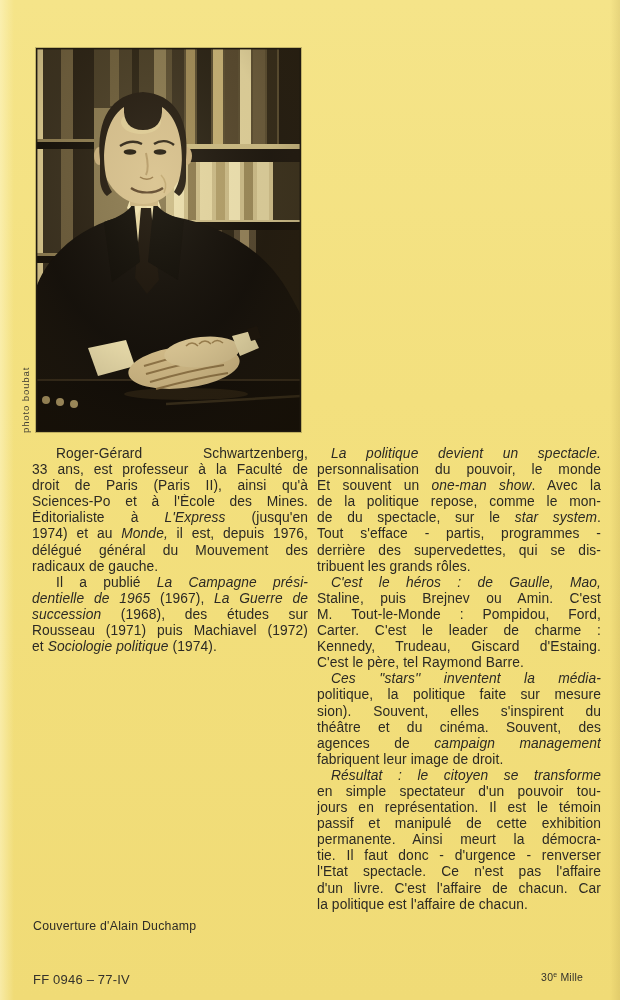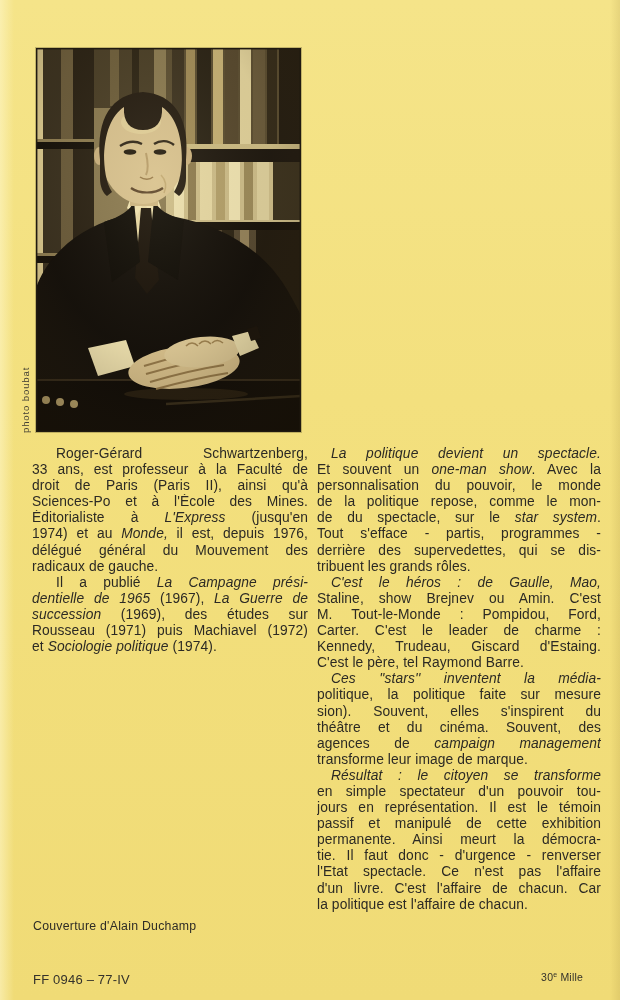--- a/index.html
+++ b/index.html
@@ -180,51 +180,51 @@
         <div class="line"><span>droit de Paris (Paris II), ainsi qu'à</span></div>
         <div class="line"><span>Sciences-Po et à l'École des Mines.</span></div>
         <div class="line"><span>Éditorialiste à </span><span class="it">L'Express</span><span> (jusqu'en</span></div>
         <div class="line"><span>1974) et au </span><span class="it">Monde,</span><span> il est, depuis 1976,</span></div>
         <div class="line"><span>délégué général du Mouvement des</span></div>
         <div class="line lastline"><span>radicaux de gauche.</span></div>
       </div>
       <div class="para">
         <div class="line first"><span>Il a publié </span><span class="it">La Campagne prési-</span></div>
         <div class="line"><span class="it">dentielle de 1965</span><span> (1967), </span><span class="it">La Guerre de</span></div>
-        <div class="line"><span class="it">succession</span><span> (1969), des études sur</span></div>
+        <div class="line"><span class="it">succession</span><span> (1968), des études sur</span></div>
         <div class="line"><span>Rousseau (1971) puis Machiavel (1972)</span></div>
         <div class="line lastline"><span>et </span><span class="it">Sociologie politique</span><span> (1974).</span></div>
       </div>
     </div>
   <div class="col col-right">
       <div class="para">
         <div class="line first"><span>La politique devient un spectacle.</span></div>
+        <div class="line"><span>personnalisation du pouvoir, le monde</span></div>
         <div class="line"><span>Et souvent un </span><span class="it">one-man show</span><span>. Avec la</span></div>
-        <div class="line"><span>personnalisation du pouvoir, le monde</span></div>
         <div class="line"><span>de la politique repose, comme le mon-</span></div>
         <div class="line"><span>de du spectacle, sur le </span><span class="it">star system</span><span>.</span></div>
         <div class="line"><span>Tout s'efface - partis, programmes -</span></div>
         <div class="line"><span>derrière des supervedettes, qui se dis-</span></div>
         <div class="line lastline"><span>tribuent les grands rôles.</span></div>
       </div>
       <div class="para">
         <div class="line first"><span>C'est le héros : de Gaulle, Mao,</span></div>
-        <div class="line"><span>Staline, show Brejnev ou Amin. C'est</span></div>
+        <div class="line"><span>Staline, puis Brejnev ou Amin. C'est</span></div>
         <div class="line"><span>M. Tout-le-Monde : Pompidou, Ford,</span></div>
         <div class="line"><span>Carter. C'est le leader de charme :</span></div>
         <div class="line"><span>Kennedy, Trudeau, Giscard d'Estaing.</span></div>
         <div class="line lastline"><span>C'est le père, tel Raymond Barre.</span></div>
       </div>
       <div class="para">
         <div class="line first"><span>Ces ''stars'' inventent la média-</span></div>
         <div class="line"><span>politique, la politique faite sur mesure</span></div>
         <div class="line"><span>sion). Souvent, elles s'inspirent du</span></div>
         <div class="line"><span>théâtre et du cinéma. Souvent, des</span></div>
         <div class="line"><span>agences de </span><span class="it">campaign management</span></div>
-        <div class="line lastline"><span>transforme leur image de marque.</span></div>
+        <div class="line lastline"><span>fabriquent leur image de droit.</span></div>
       </div>
       <div class="para">
         <div class="line first"><span>Résultat : le citoyen se transforme</span></div>
         <div class="line"><span>en simple spectateur d'un pouvoir tou-</span></div>
         <div class="line"><span>jours en représentation. Il est le témoin</span></div>
         <div class="line"><span>passif et manipulé de cette exhibition</span></div>
         <div class="line"><span>permanente. Ainsi meurt la démocra-</span></div>
         <div class="line"><span>tie. Il faut donc - d'urgence - renverser</span></div>
         <div class="line"><span>l'Etat spectacle. Ce n'est pas l'affaire</span></div>
         <div class="line"><span>d'un livre. C'est l'affaire de chacun. Car</span></div>

